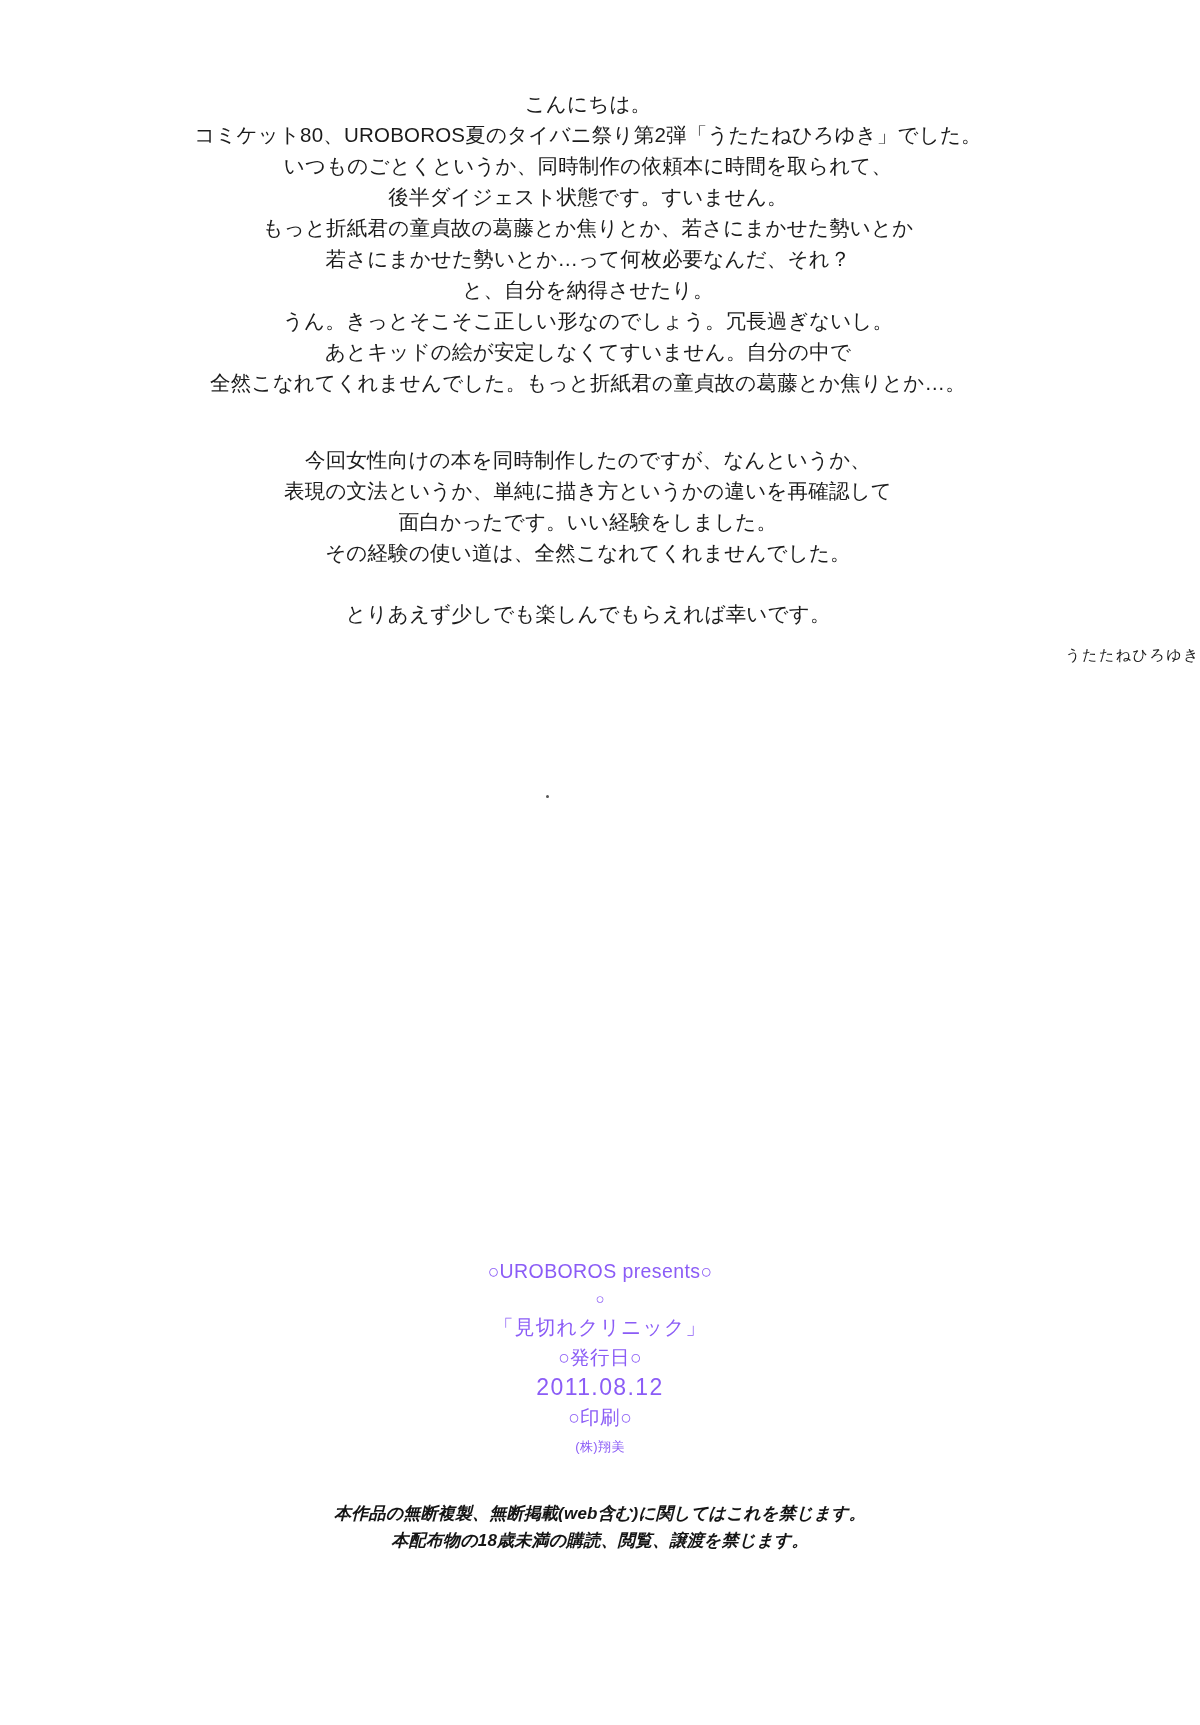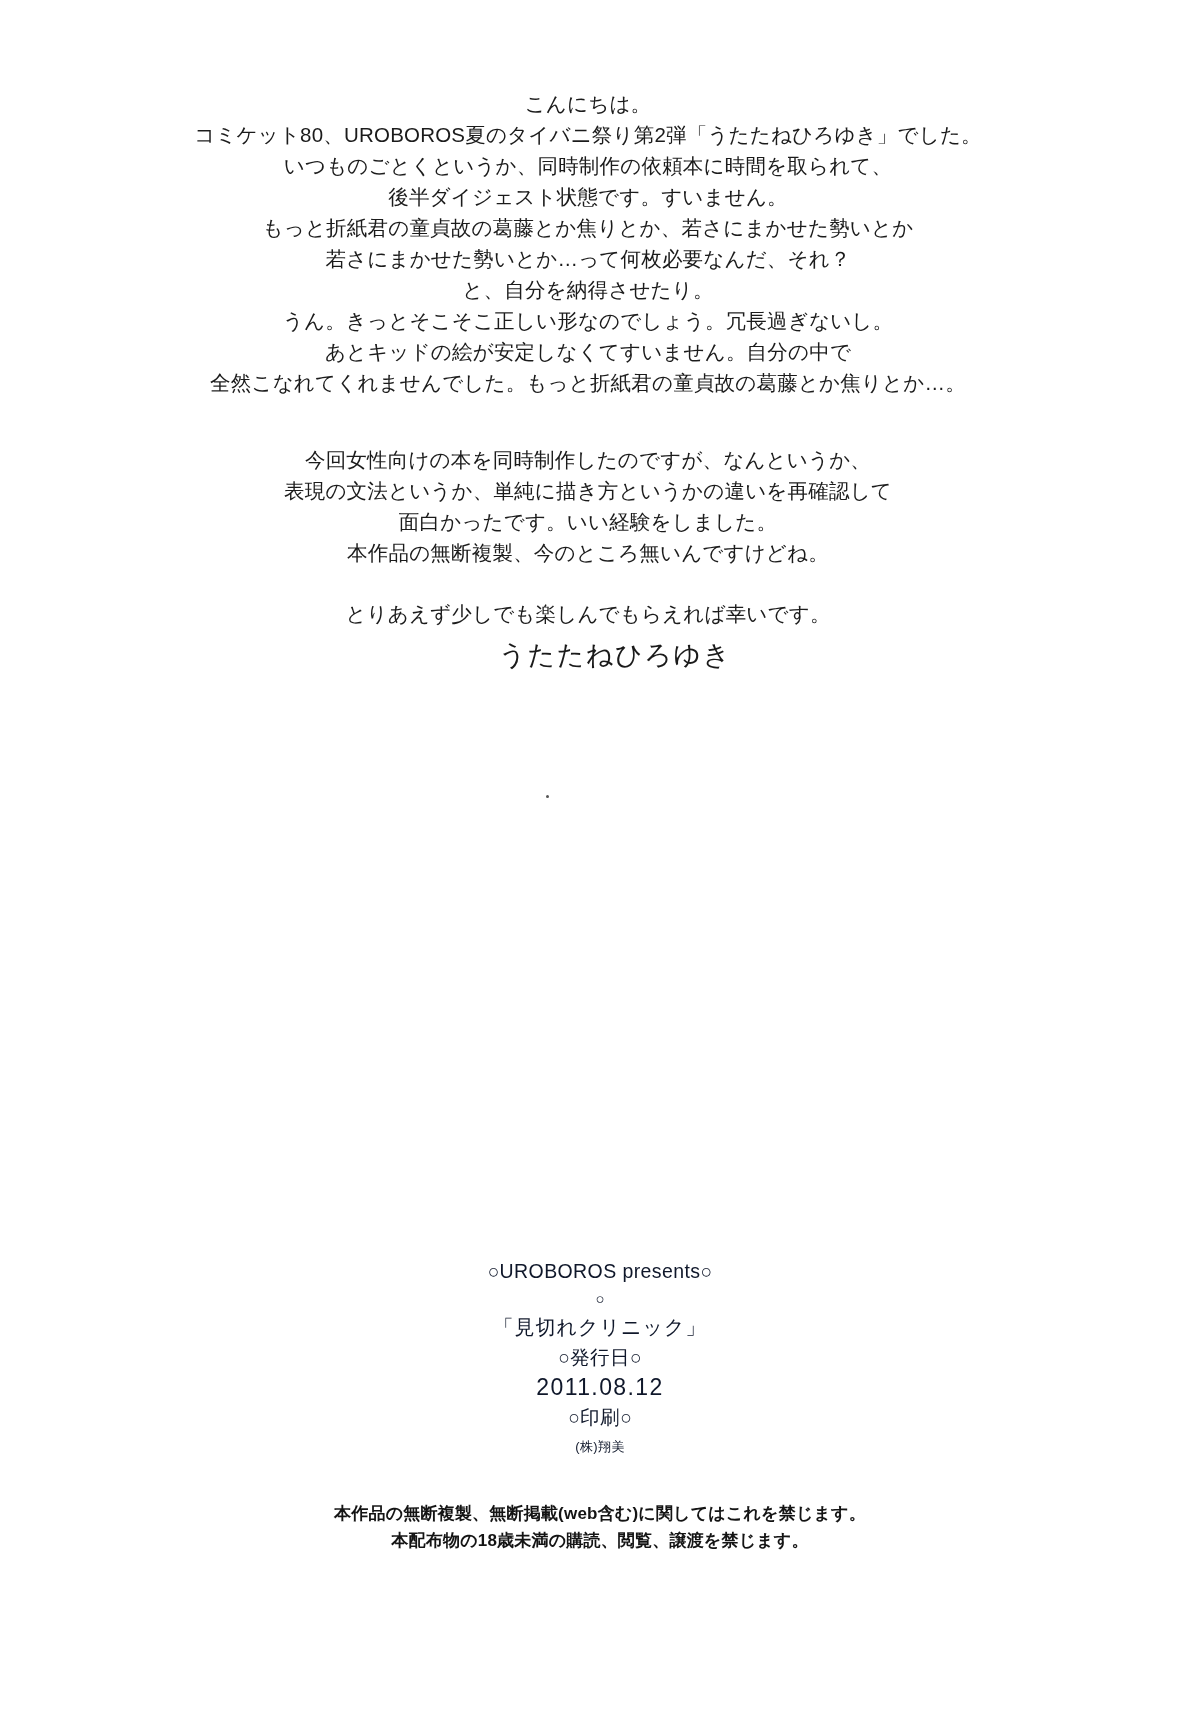--- a/index.html
+++ b/index.html
@@ -44,24 +44,25 @@
 
   .signature {
     position: absolute;
     top: 640px;
     left: 0;
     width: 1200px;
     text-align: center;
   }
   .signature p {
     margin: 0;
-    font-size: 27px;
+    font-size: 15px;
     line-height: 30px;
     letter-spacing: 1.5px;
     padding-left: 30px;
+    text-align: right;
   }
 
   
   .dot-artifact {
     position: absolute;
     top: 795px;
     left: 546px;
     width: 3px;
     height: 3px;
     background: #555;
@@ -74,21 +75,21 @@
     top: 1256px;
     left: 0;
     width: 1200px;
     text-align: center;
   }
   .colophon p {
     margin: 0;
     font-size: 19.5px;
     line-height: 30px;
     letter-spacing: 0.4px;
-    color: #0f172a;
+    color: #8b5cf6;
     white-space: nowrap;
   }
   .colophon .line-circle {
     font-size: 15px;
     line-height: 26px;
     letter-spacing: 0;
   }
   .colophon .title-line {
     font-size: 20px;
     letter-spacing: 1px;
@@ -100,20 +101,21 @@
   .colophon .printer-line {
     font-size: 13px;
   }
 
   .notice {
     position: absolute;
     top: 1500px;
     left: 0;
     width: 1200px;
     text-align: center;
+    font-style: italic;
   }
   .notice p {
     margin: 0;
     font-size: 17px;
     line-height: 27px;
     font-weight: bold;
     letter-spacing: 0.2px;
     color: #141414;
     white-space: nowrap;
   }
@@ -133,21 +135,21 @@
     <p>と、自分を納得させたり。</p>
     <p>うん。きっとそこそこ正しい形なのでしょう。冗長過ぎないし。</p>
     <p>あとキッドの絵が安定しなくてすいません。自分の中で</p>
     <p>全然こなれてくれませんでした。もっと折紙君の童貞故の葛藤とか焦りとか…。</p>
 
     <div class="gap-a"></div>
 
     <p>今回女性向けの本を同時制作したのですが、なんというか、</p>
     <p>表現の文法というか、単純に描き方というかの違いを再確認して</p>
     <p>面白かったです。いい経験をしました。</p>
-    <p>本作品の無断複製、今のところ無いんですけどね。</p>
+    <p>その経験の使い道は、全然こなれてくれませんでした。</p>
 
     <div class="gap-b"></div>
 
     <p>とりあえず少しでも楽しんでもらえれば幸いです。</p>
   </div>
 
   <div class="signature">
     <p>うたたねひろゆき</p>
   </div>
 

